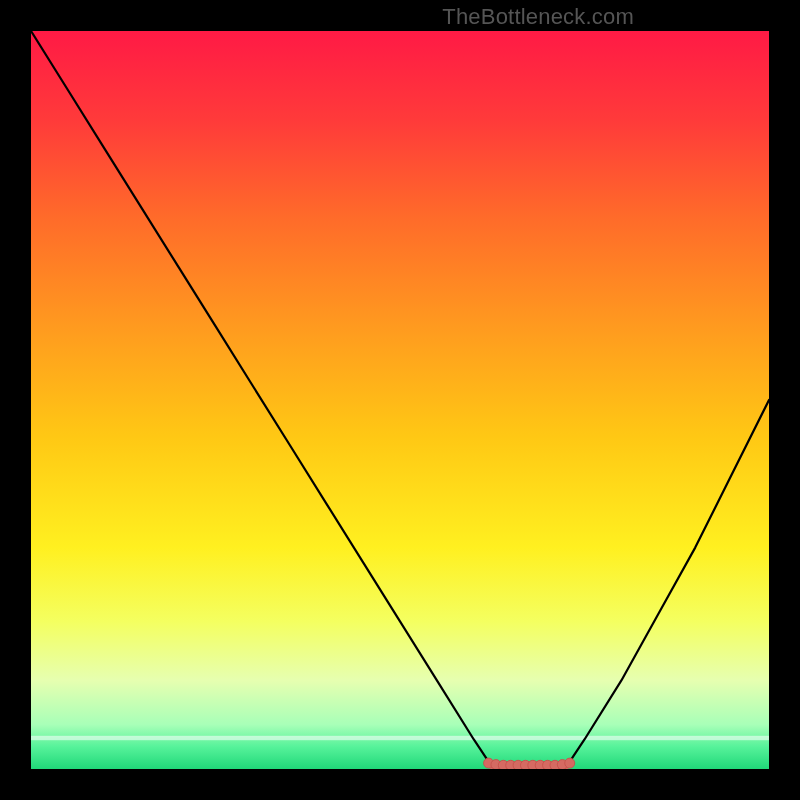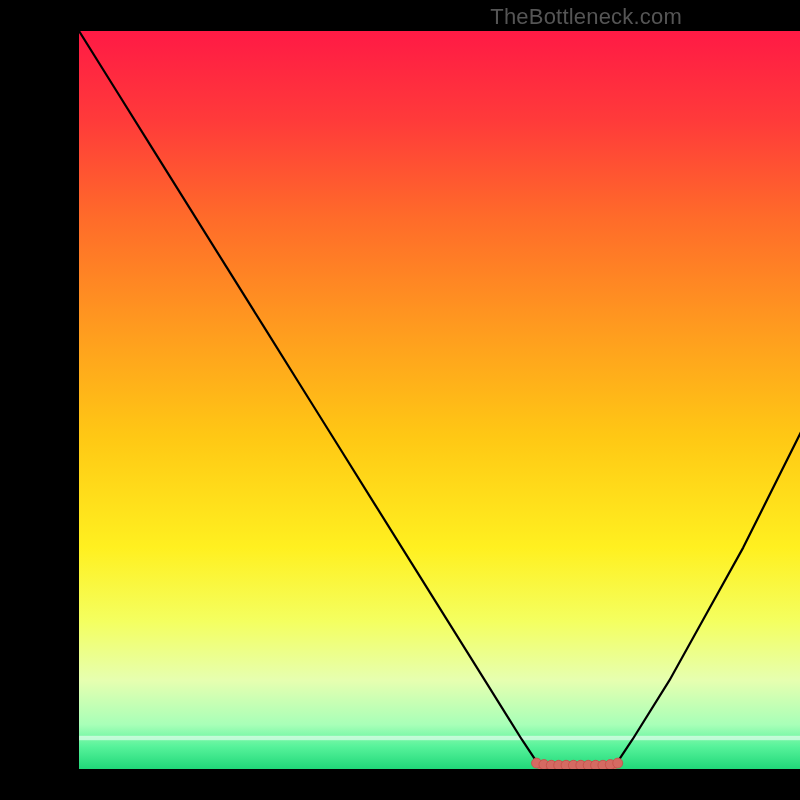--- a/index.html
+++ b/index.html
@@ -9,21 +9,20 @@
     height: 800px;
     overflow: hidden;
     background: #000;
     font-family: Arial, Helvetica, sans-serif;
   }
   .frame {
     position: relative;
     width: 644px;
     height: 800px;
     background: #000;
-    margin-left: 48px;
   }
   .watermark {
     position: absolute;
     top: 4px;
     right: 10px;
     color: #555;
     font-size: 22px;
     font-weight: 500;
     letter-spacing: 0.2px;
     z-index: 30;

